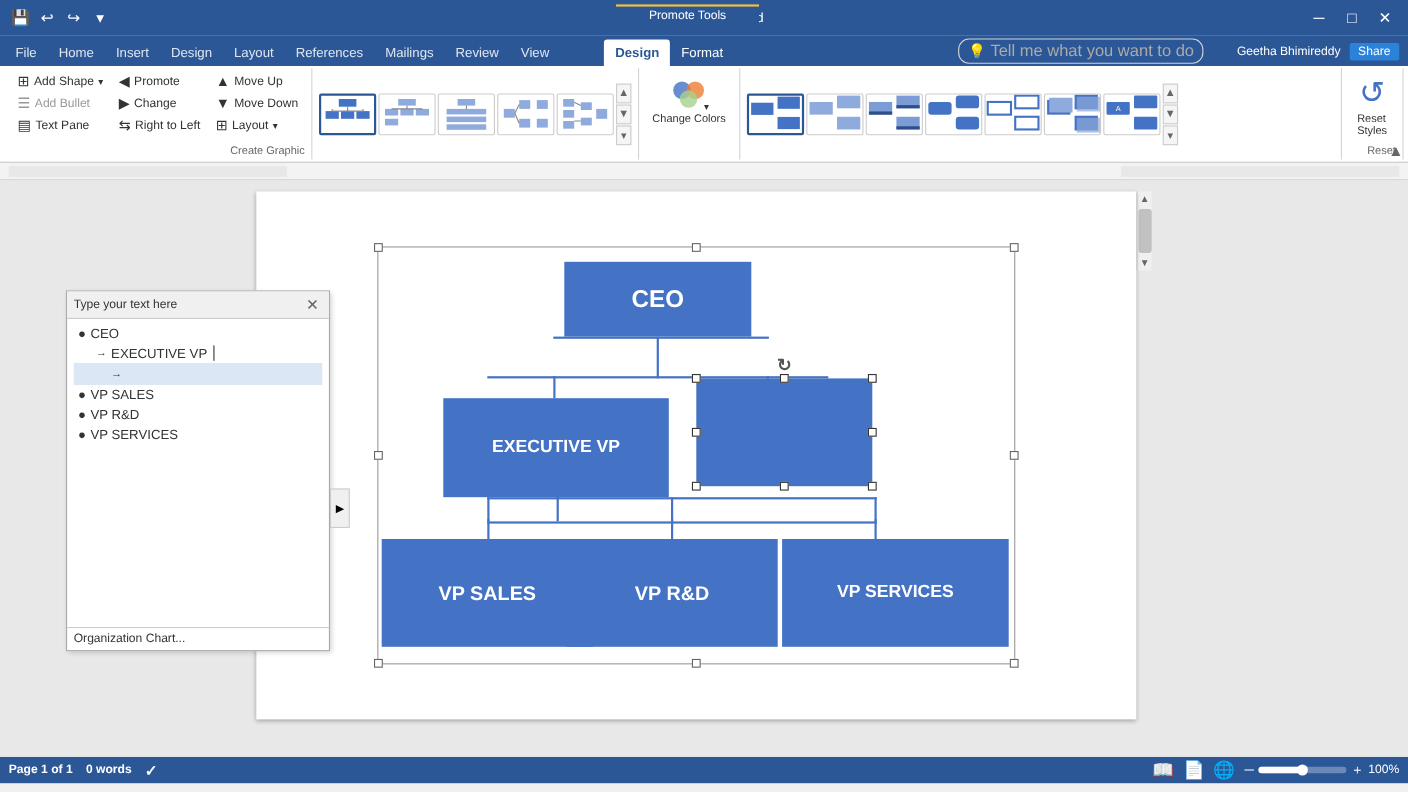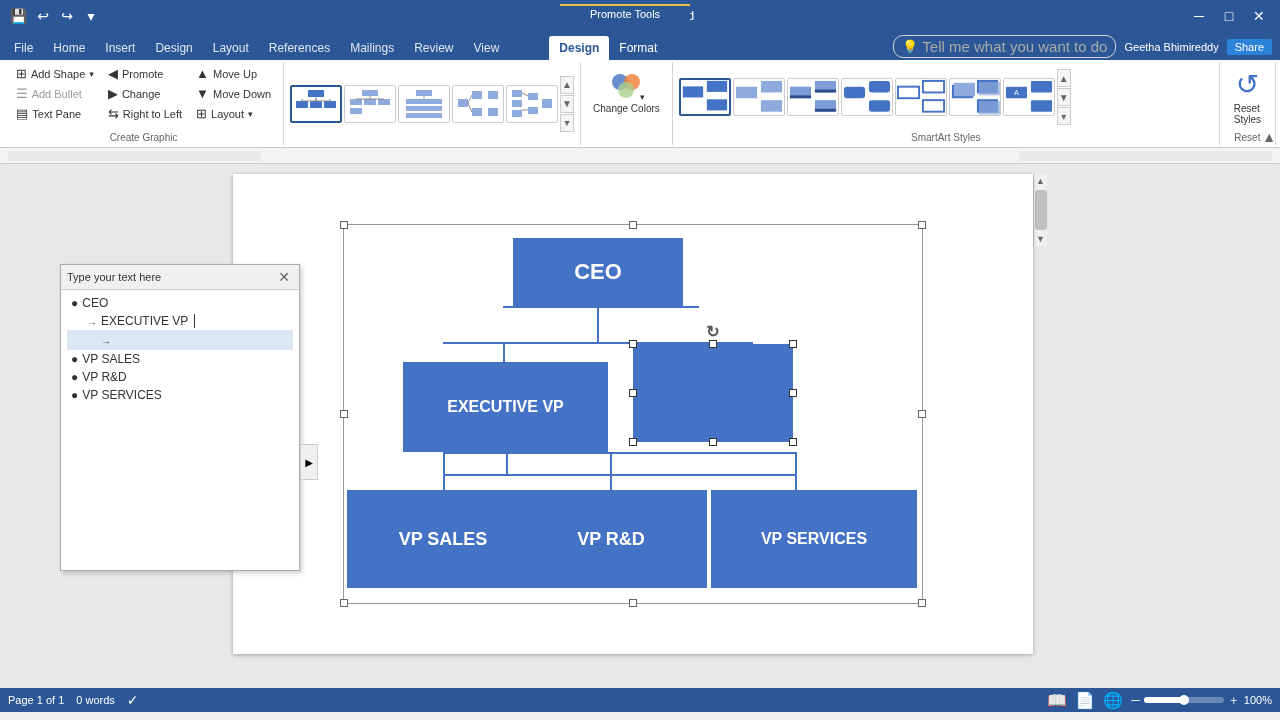--- a/index.html
+++ b/index.html
@@ -54,21 +54,21 @@
     .ribbon-group:last-child { border-right: none; }
     .ribbon-group-content {
       display: flex;
       align-items: flex-start;
       gap: 2px;
       flex: 1;
     }
     .ribbon-group-label {
       font-size: 10px;
       color: #666;
-      text-align: center;
+      text-align: right;
       width: 100%;
       margin-top: auto;
       padding-top: 2px;
     }
 
     .rb-btn-small {
       display: flex;
       align-items: center;
       cursor: pointer;
       padding: 2px 6px;
@@ -371,21 +371,21 @@
   <div class="ribbon-tab active contextual" style="background:#fff; color:#2b5797;">Design</div>
   <div class="ribbon-tab contextual">Format</div>
 
   <div style="position:absolute; top:-28px; left:560px; color:white; font-size:11px; padding:2px 30px; background:#2b5797; border-top:2px solid #f0c040; white-space:nowrap;">Promote Tools</div>
 
   <div style="margin-left:auto; display:flex; align-items:center; gap:8px; padding-bottom:2px; padding-right:4px;">
     <div class="tell-me">
       <span style="font-size:13px;">💡</span>
       <span style="font-size:15px; color:#aaa;">Tell me what you want to do</span>
     </div>
-    <div style="color:white; font-size:11px; cursor:pointer;">Geetha Bhimireddy</div>
+    <div style="color:white; font-size:11px; cursor:pointer;margin-left:22px;">Geetha Bhimireddy</div>
     <div style="background:#2b82d9; color:white; font-size:11px; padding:2px 8px; border-radius:2px; cursor:pointer;">Share</div>
   </div>
 </div>
 
 <div class="ribbon">
 
   <div class="ribbon-group">
     <div class="ribbon-group-content">
       <div class="ribbon-col">
         <div class="rb-btn-small">
@@ -582,21 +582,20 @@
             <text x="13" y="17" font-size="7" fill="white" text-anchor="middle">A</text>
           </svg>
         </div>
       </div>
       <div class="gallery-scroll">
         <div class="gallery-scroll-btn">▲</div>
         <div class="gallery-scroll-btn">▼</div>
         <div class="gallery-scroll-btn">▾</div>
       </div>
     </div>
-    <div class="ribbon-group-label">SmartArt Styles</div>
   </div>
 
   <div class="ribbon-group">
     <div class="ribbon-group-content">
       <div class="reset-graphic-btn">
         <div style="font-size:28px; color:#4472c4;">↺</div>
         <div style="font-size:10px; line-height:1.1;">
           <span>Reset</span><br>
           <span>Styles</span>
         </div>
@@ -731,28 +730,31 @@
       <div class="text-pane-item level1">
         <span class="bullet">●</span>
         <span style="font-size:12px; color:#333;">VP R&amp;D</span>
       </div>
 
       <div class="text-pane-item level1">
         <span class="bullet">●</span>
         <span style="font-size:12px; color:#333;">VP SERVICES</span>
       </div>
     </div>
+    <div class="text-pane-footer">
+      <span>Organization Chart...</span>
+    </div>
   </div>
 
   <div class="expand-arrow">▶</div>
 
 </div>
 
 <div class="status-bar">
-  <div style="display:flex; align-items:center; gap:12px;">
+  <div style="display:flex; align-items:center; gap:12px;font-weight:bold;">
     <span>Page 1 of 1</span>
     <span>0 words</span>
     <span style="font-size:14px; cursor:pointer;">✓</span>
   </div>
   <div class="status-right">
     <span style="font-size:16px; cursor:pointer;">📖</span>
     <span style="font-size:16px; cursor:pointer;">📄</span>
     <span style="font-size:16px; cursor:pointer;">🌐</span>
     <div class="zoom-control">
       <span style="cursor:pointer; font-size:12px;">─</span>

